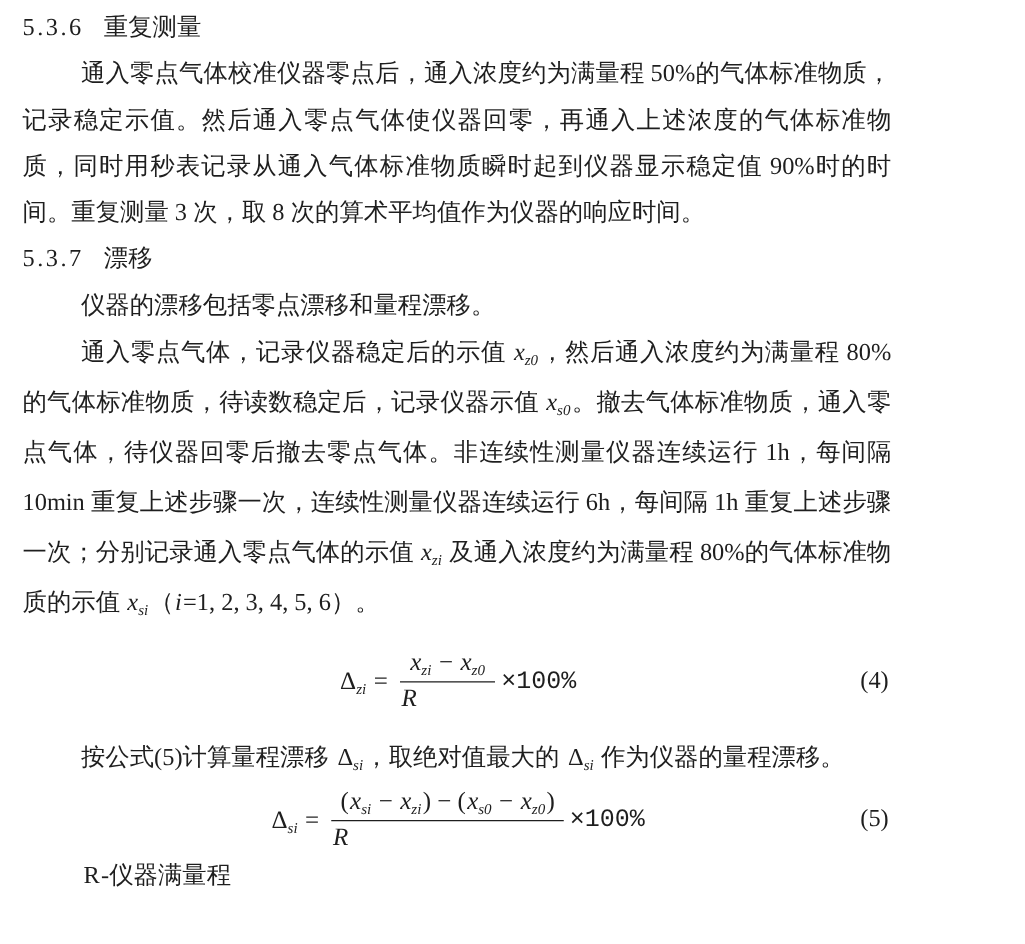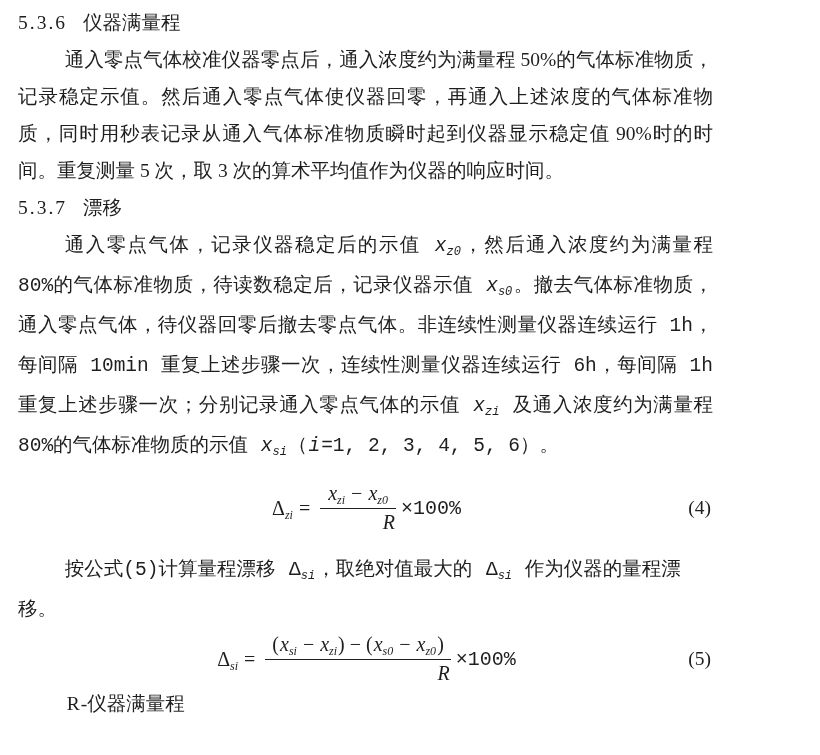--- a/index.html
+++ b/index.html
@@ -29,21 +29,20 @@
     margin-top: 8px;
   }
   .para {
     font-size: 19.5px;
     line-height: 37px;
     text-align: justify;
     text-indent: 2.4em;
   }
   .para.wide {
     line-height: 40px;
-    font-family: Liberation Mono, monospace;
   }
   .para.oneline {
     text-align: left;
   }
   .mvar {
     font-style: italic;
     padding: 0 1px;
   }
   .mvar.up {
     font-style: normal;
@@ -66,21 +65,21 @@
   .equation.eq5 {
     height: 58px;
   }
   .eq-body {
     display: inline-flex;
     align-items: center;
   }
   .eq-lhs { white-space: pre; }
   .frac {
     display: inline-block;
-    text-align: right;
+    text-align: left;
     margin: 4px 5px;
     vertical-align: middle;
   }
   .frac .num {
     display: block;
     padding: 0 7px 3px 7px;
     white-space: pre;
   }
   .frac .den {
     display: block;
@@ -104,29 +103,30 @@
     line-height: 32px;
     text-indent: 2.4em;
   }
 </style>
 </head>
 <body>
 
 <div class="page">
 
   <div class="heading">
-    <span class="h-num">5.3.6</span><span>仪器满量程</span>
+    <span class="h-num">5.3.6</span><span>重复测量</span>
   </div>
 
-  <div class="para">通入零点气体校准仪器零点后，通入浓度约为满量程 50%的气体标准物质，记录稳定示值。然后通入零点气体使仪器回零，再通入上述浓度的气体标准物质，同时用秒表记录从通入气体标准物质瞬时起到仪器显示稳定值 90%时的时间。重复测量 5 次，取 3 次的算术平均值作为仪器的响应时间。</div>
+  <div class="para">通入零点气体校准仪器零点后，通入浓度约为满量程 50%的气体标准物质，记录稳定示值。然后通入零点气体使仪器回零，再通入上述浓度的气体标准物质，同时用秒表记录从通入气体标准物质瞬时起到仪器显示稳定值 90%时的时间。重复测量 3 次，取 8 次的算术平均值作为仪器的响应时间。</div>
 
   <div class="heading">
     <span class="h-num">5.3.7</span><span>漂移</span>
   </div>
 
+  <div class="para oneline">仪器的漂移包括零点漂移和量程漂移。</div>
 
   <div class="para wide">通入零点气体，记录仪器稳定后的示值 <span class="mvar">x<sub>z0</sub></span>，然后通入浓度约为满量程 80%的气体标准物质，待读数稳定后，记录仪器示值 <span class="mvar">x<sub>s0</sub></span>。撤去气体标准物质，通入零点气体，待仪器回零后撤去零点气体。非连续性测量仪器连续运行 1h，每间隔 10min 重复上述步骤一次，连续性测量仪器连续运行 6h，每间隔 1h 重复上述步骤一次；分别记录通入零点气体的示值 <span class="mvar">x<sub>zi</sub></span> 及通入浓度约为满量程 80%的气体标准物质的示值 <span class="mvar">x<sub>si</sub></span>（<span class="mvar">i</span>=1, 2, 3, 4, 5, 6）。</div>
 
 
   <div class="equation">
     <span class="eq-body">
       <span class="eq-lhs"><span class="mvar up">Δ<sub>zi</sub></span> = </span>
       <span class="frac">
         <span class="num"><span class="mvar">x<sub>zi</sub></span> − <span class="mvar">x<sub>z0</sub></span></span>
         <span class="den"><span class="mvar">R</span></span>

